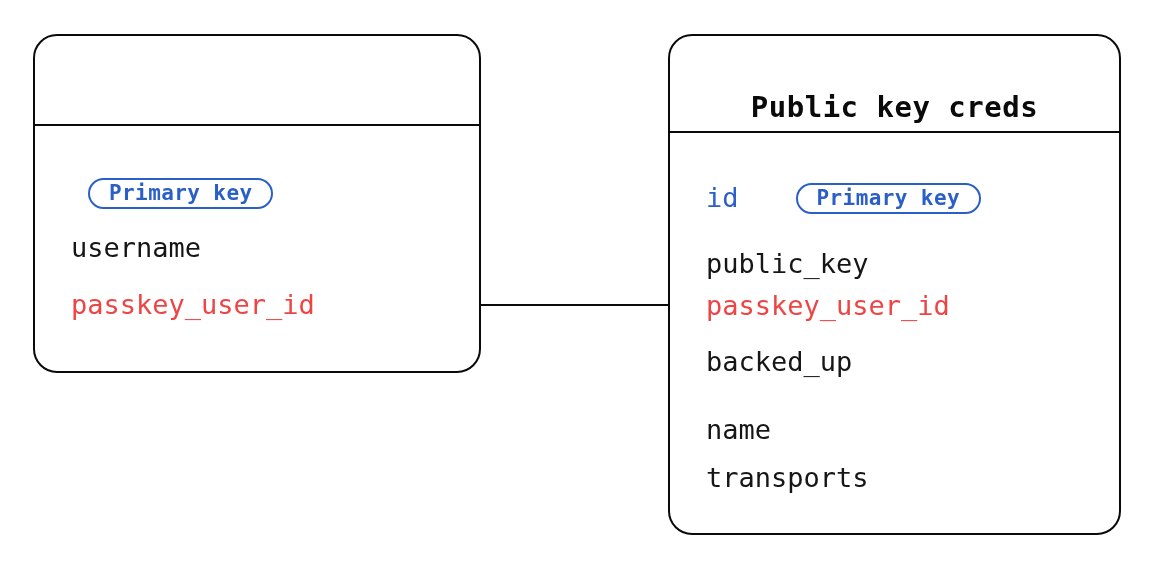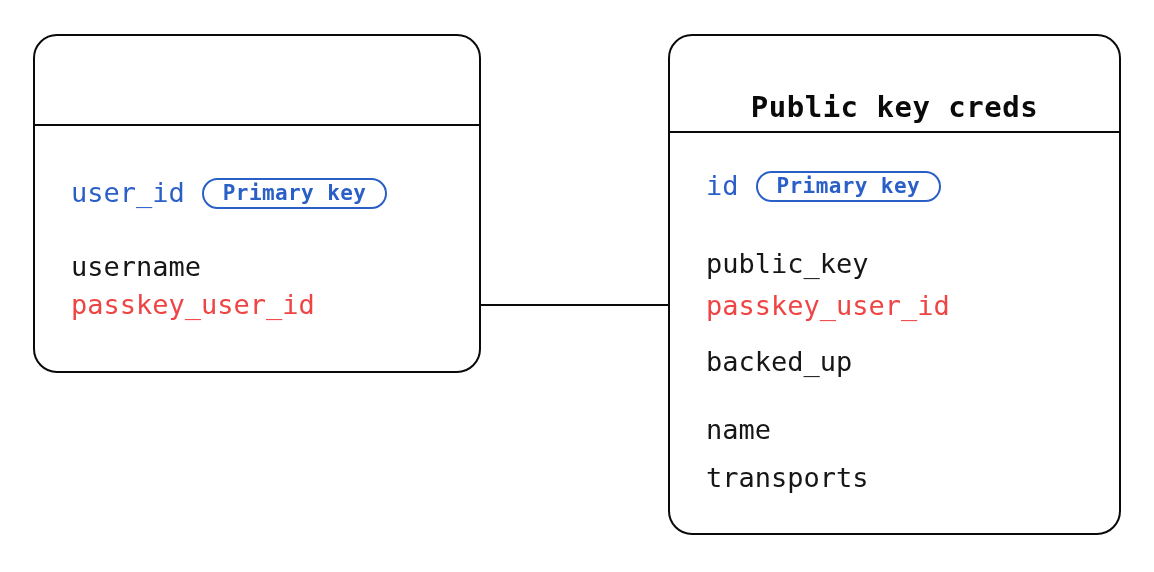--- a/index.html
+++ b/index.html
@@ -108,46 +108,45 @@
 <div id="canvas">
 
   <div class="entity" id="entity-users" style="left:33px; top:34px; width:448px; height:339px;">
 
 
     <div class="entity-divider" style="top:88px;"></div>
 
     <div class="field-list">
 
       <div class="field-row" style="top:141px;">
-        <span class="field-name key">user_id</span>
         <span class="pk-badge">Primary key</span>
       </div>
 
-      <div class="field-row" style="top:215px;">
+      <div class="field-row" style="top:196px;">
         <span class="field-name">username</span>
       </div>
 
       <div class="field-row" style="top:253px;">
         <span class="field-name fk">passkey_user_id</span>
       </div>
 
     </div>
   </div>
 
   <div class="connector" style="left:479px; top:304px; width:191px;"></div>
 
   <div class="entity" id="entity-public-key-creds" style="left:668px; top:34px; width:453px; height:501px;">
 
     <div class="entity-title" style="top:54px;">Public key creds</div>
 
     <div class="entity-divider" style="top:95px;"></div>
 
     <div class="field-list">
 
-      <div class="field-row" style="top:134px;">
+      <div class="field-row" style="top:146px;gap:40px;">
         <span class="field-name key">id</span>
         <span class="pk-badge">Primary key</span>
       </div>
 
       <div class="field-row" style="top:212px;">
         <span class="field-name">public_key</span>
       </div>
 
       <div class="field-row" style="top:254px;">
         <span class="field-name fk">passkey_user_id</span>

